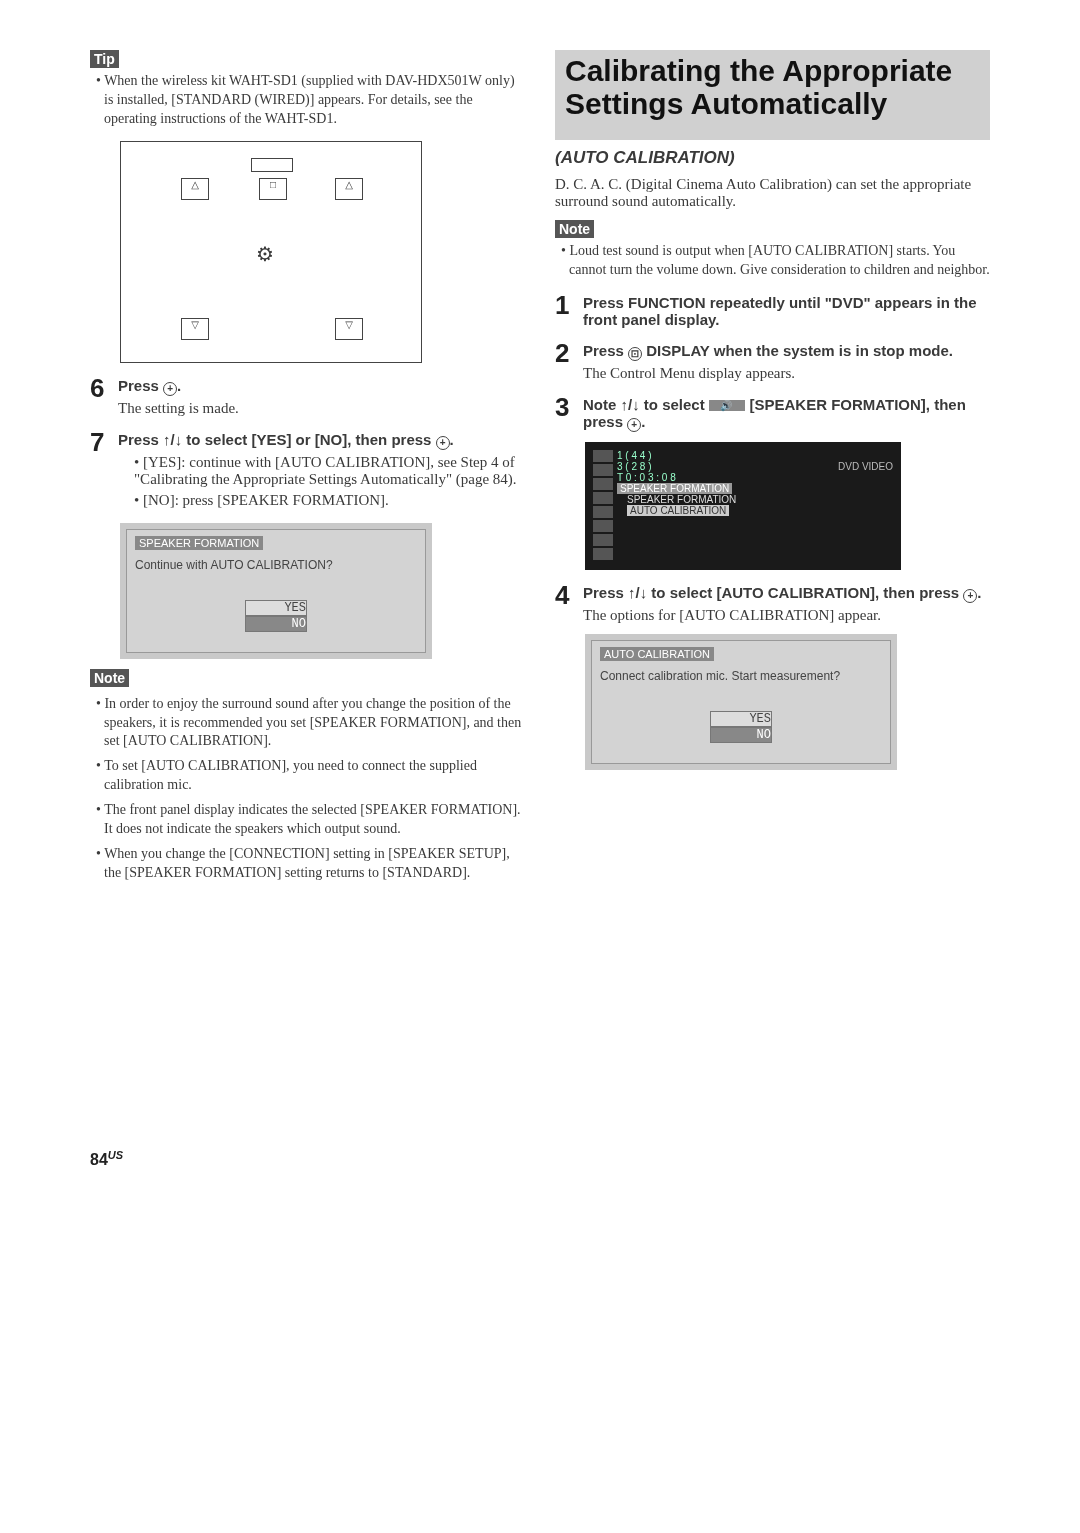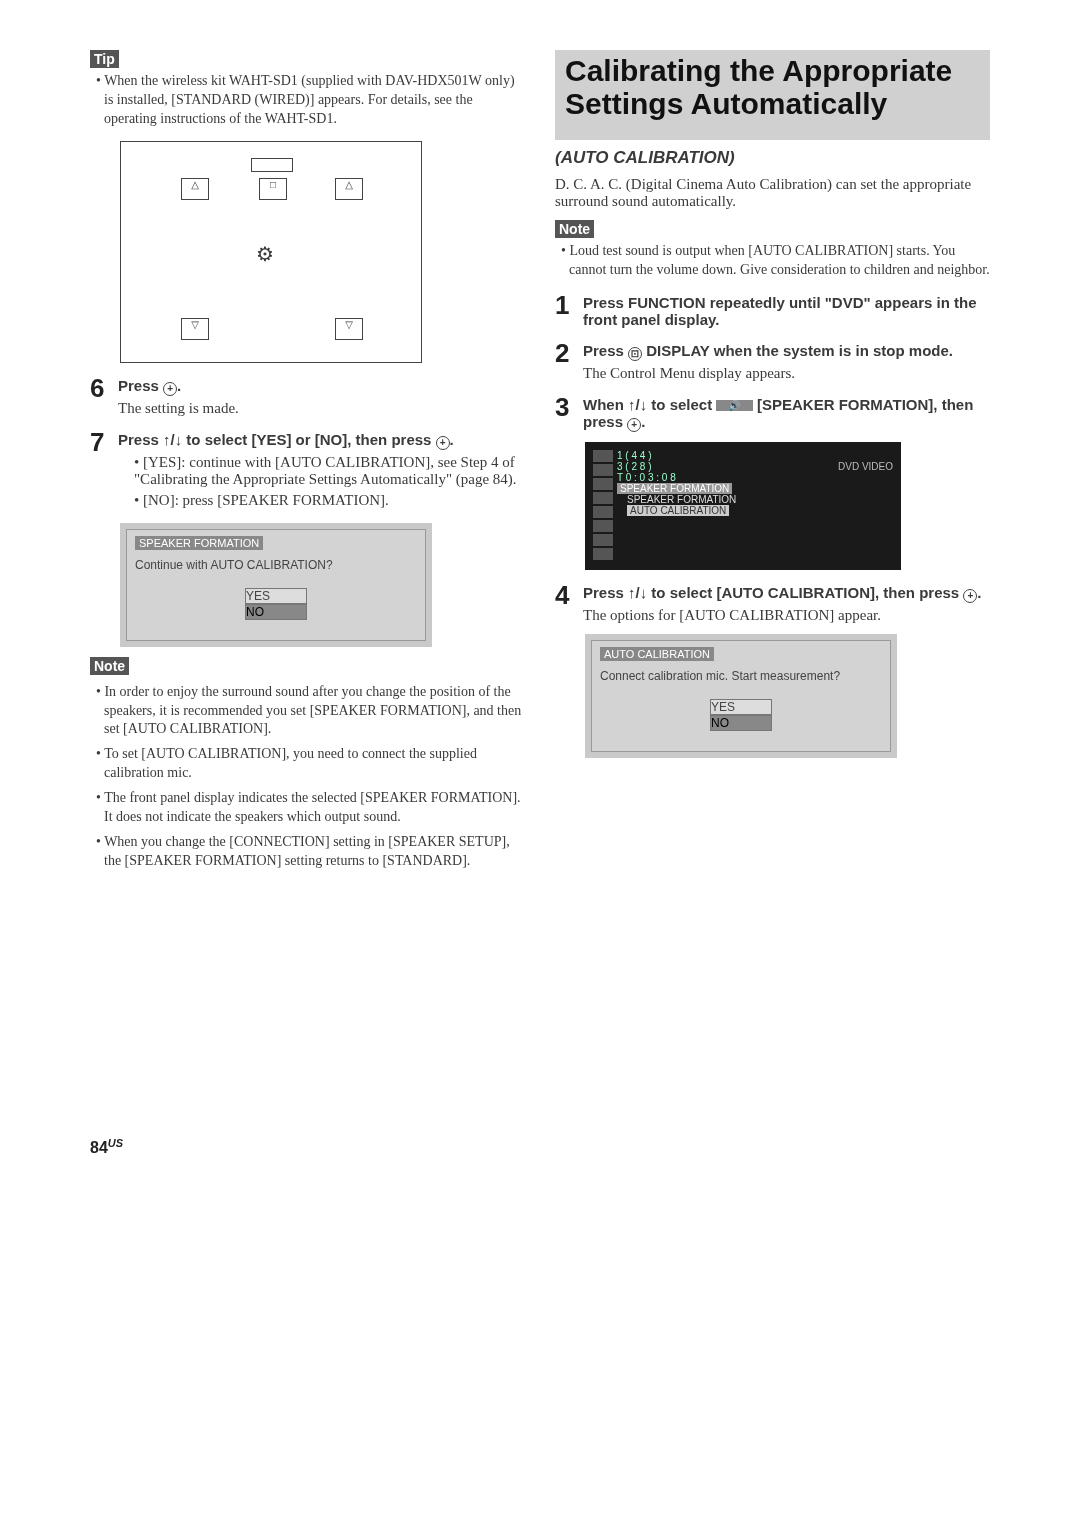--- a/index.html
+++ b/index.html
@@ -101,23 +101,23 @@
     font-family: Arial, sans-serif;
     font-size: 12px;
     color: #444;
   }
   .osd-inner {
     border: 1px solid #999;
     background: #d3d3d3;
     padding: 6px 8px 20px 8px;
   }
   .osd-title { color:#fff; background:#888; padding:1px 4px; display:inline-block; font-size:11px;}
-  .yn-box { text-align:left; margin-top:16px; }
+  .yn-box { text-align:right; margin-top:28px;font-family:Liberation Mono, monospace; }
   .yn-box span { display:block; margin:0 auto; border:1px solid #777; width:60px; background:#ddd; }
-  .yn-box span.sel { background:#888; color:#000000; }
+  .yn-box span.sel { background:#888; color:#ffffff; }
 
   .rcol-title-box {
     background: #d0d0d0;
     padding: 4px 10px 20px 10px;
     margin-bottom: 8px;
   }
   .rcol-title {
     font-family: Arial, sans-serif;
     font-weight: 900;
     font-size: 30px;
@@ -247,21 +247,21 @@
           <span>Press </span><span class="circ">⊡</span><span> DISPLAY when the system is in stop mode.</span>
         </div>
         <div class="step-sub">The Control Menu display appears.</div>
       </div>
     </div>
 
     <div class="step-row">
       <div class="step-num">3</div>
       <div class="step-body">
         <div class="step-head">
-          <span>When ↑/↓ to select </span><span class="icon-pill">🔊</span><span> [SPEAKER FORMATION], then press </span><span class="circ">+</span><span>.</span>
+          <span>Note ↑/↓ to select </span><span class="icon-pill">🔊</span><span> [SPEAKER FORMATION], then press </span><span class="circ">+</span><span>.</span>
         </div>
       </div>
     </div>
 
     <div class="osd-menu">
       <div class="row">
         <div class="icons">
           <div></div>
             <div></div>
             <div></div>

